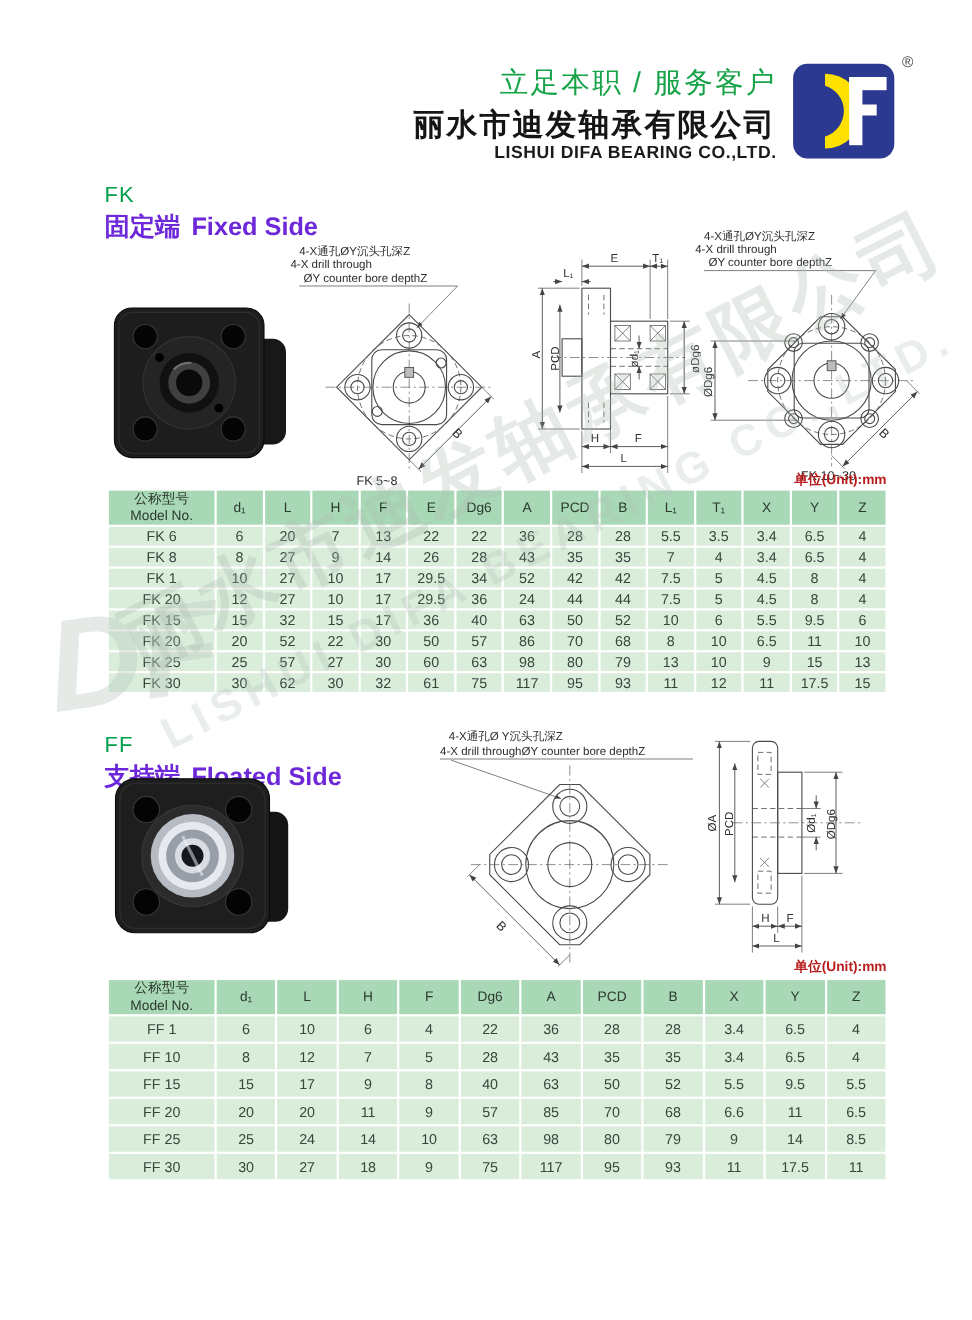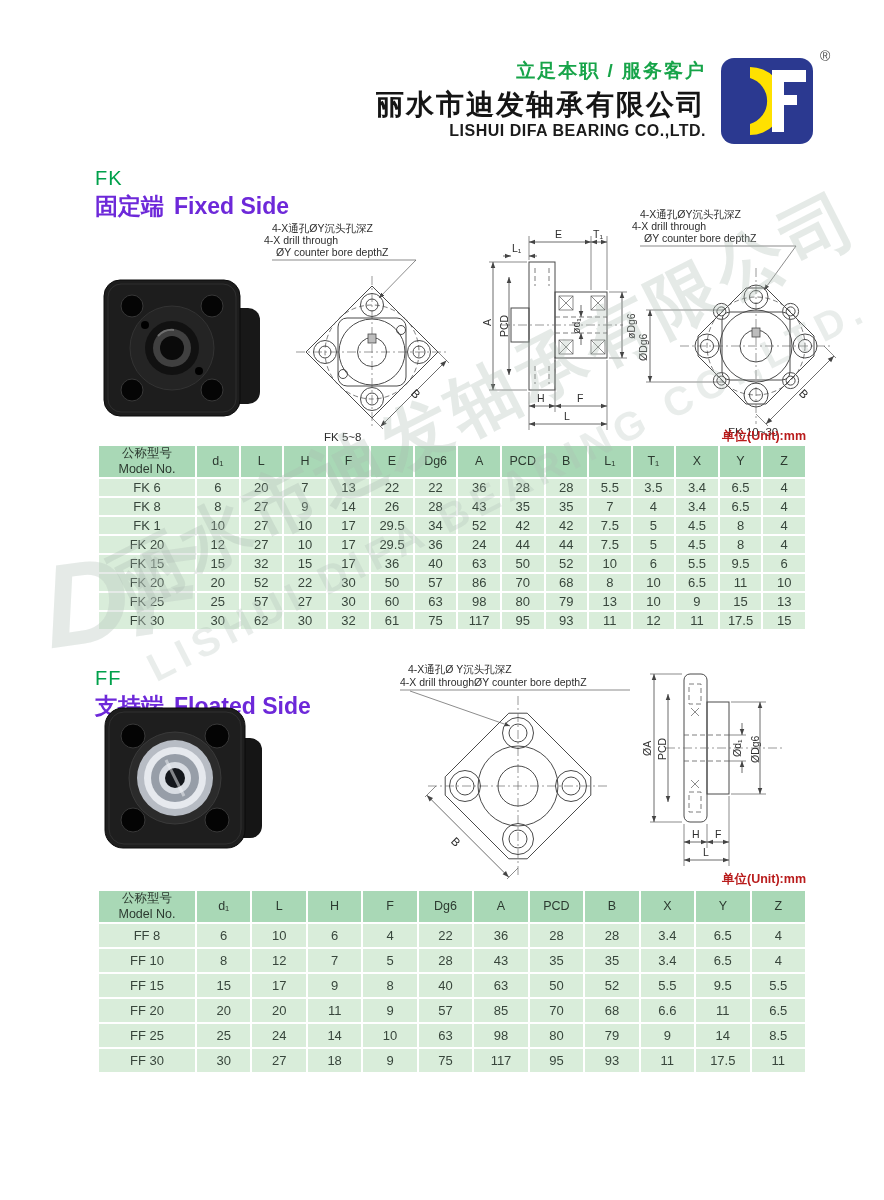--- a/index.html
+++ b/index.html
@@ -1,20 +1,20 @@
 <!DOCTYPE html>
 <html><head>
 <meta charset="utf-8">
 <style>
   html,body{margin:0;padding:0;background:#9a9a9a;}
   .page{position:relative;width:884px;height:1200px;background:#ffffff;overflow:hidden;
         font-family:"Liberation Sans","DejaVu Sans",sans-serif;color:#222;}
   
   .header-text{position:absolute;right:178px;top:58px;text-align:right;}
-  .slogan{font-size:19px;font-weight:bold;color:#17a449;letter-spacing:2px;margin-bottom:5px;}
+  .slogan{font-size:26px;font-weight:normal;color:#17a449;letter-spacing:2px;margin-bottom:5px;}
   .company-cn{font-size:28px;font-weight:bold;color:#151515;letter-spacing:2px;line-height:1.12;}
   .company-en{font-size:16px;font-weight:bold;color:#1b1b1b;letter-spacing:0.5px;margin-top:2px;}
   .logo{position:absolute;left:720px;top:54px;width:96px;height:94px;}
   .reg{position:absolute;left:820px;top:48px;font-size:14px;color:#4a4a4a;}
   
   .sec-title{position:absolute;left:95px;}
   .sec-code{font-size:20px;font-weight:normal;color:#00a14b;letter-spacing:1px;line-height:1;}
   .sec-name{font-size:23px;font-weight:bold;color:#6d28d9;margin-top:3px;}
   .sec-name .en{margin-left:10px;}
   
@@ -577,21 +577,21 @@
           <th>
             <div>Y</div>
           </th>
           <th>
             <div>Z</div>
           </th>
         </tr>
       </thead>
       <tbody>
         <tr>
-          <td>FF 8</td>
+          <td>FF 1</td>
           <td>6</td>
           <td>10</td>
           <td>6</td>
           <td>4</td>
           <td>22</td>
           <td>36</td>
           <td>28</td>
           <td>28</td>
           <td>3.4</td>
           <td>6.5</td>

